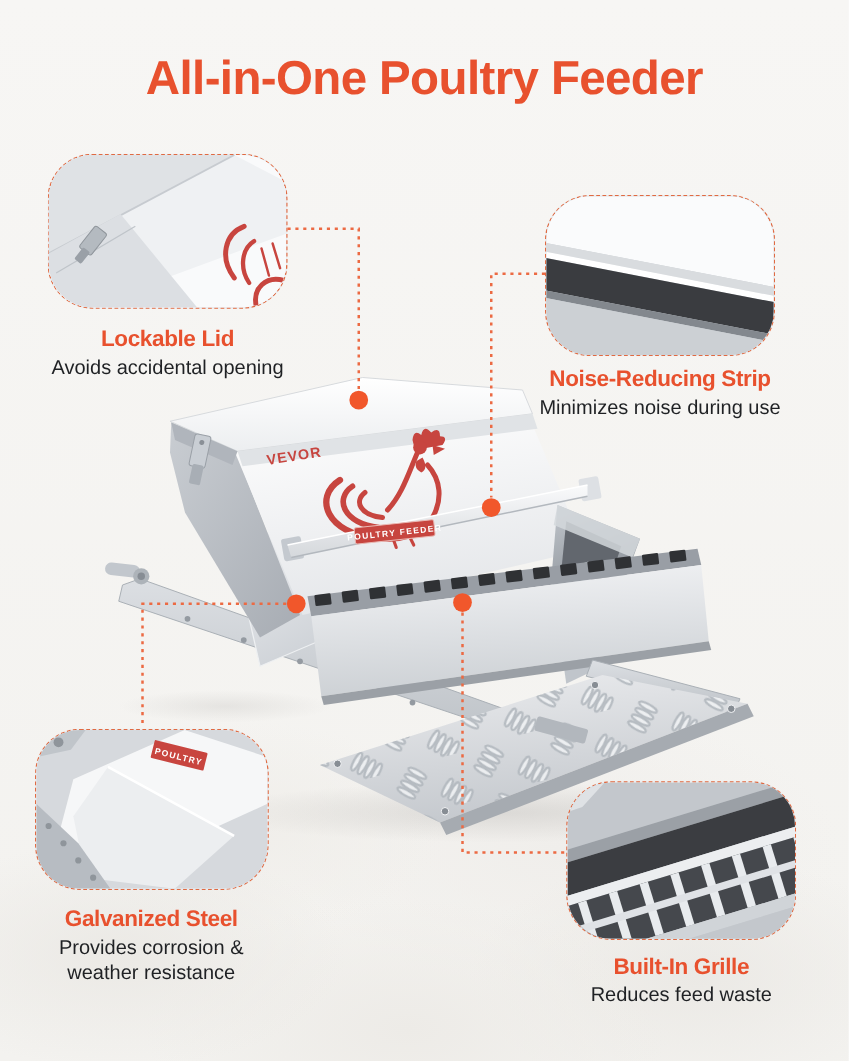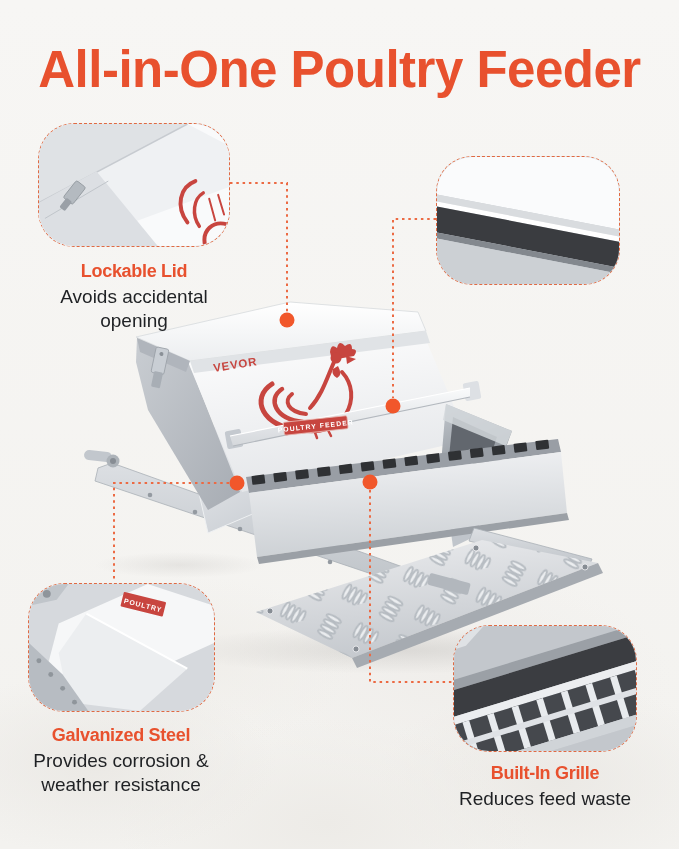--- a/index.html
+++ b/index.html
@@ -10,34 +10,34 @@
     background-image:
       radial-gradient(260px 130px at 14% 90%, #ebe9e5 0%, rgba(235,233,229,0) 70%),
       radial-gradient(300px 150px at 48% 97%, #edebe7 0%, rgba(237,235,231,0) 70%),
       radial-gradient(260px 140px at 82% 92%, #ebe9e5 0%, rgba(235,233,229,0) 70%),
       radial-gradient(220px 120px at 30% 78%, #f0eeea 0%, rgba(240,238,234,0) 70%),
       radial-gradient(320px 160px at 66% 80%, #f0eeeb 0%, rgba(240,238,235,0) 70%),
       linear-gradient(#f7f6f4,#f3f2ef);
   }
   .title{
     position:absolute;top:44px;left:0;right:0;margin:0;text-align:center;
-    font-size:51px;font-weight:800;letter-spacing:-0.5px;color:#E8512E;line-height:1;
+    font-size:38px;font-weight:800;letter-spacing:-0.5px;color:#E8512E;line-height:1;
   }
   .photo{
     position:absolute;margin:0;border-radius:36px;overflow:hidden;
     border:1.6px dashed #E06A42;background:#e9ebee;box-sizing:border-box;
   }
   .photo svg{display:block;width:100%;height:100%;}
   .photo.c1{left:38px;top:123px;width:192px;height:124px;}
   .photo.c2{left:436px;top:156px;width:184px;height:129px;}
   .photo.c3{left:28px;top:583px;width:187px;height:129px;}
   .photo.c4{left:453px;top:625px;width:184px;height:127px;}
   .callout-text{position:absolute;text-align:center;}
   .callout-text .heading{font-size:18px;font-weight:700;letter-spacing:-0.3px;color:#E8512E;line-height:1.15;}
-  .callout-text .desc{font-size:19px;color:#1F2124;line-height:1.28;margin-top:3px;white-space:pre-line;}
+  .callout-text .desc{font-size:16px;color:#1F2124;line-height:1.28;margin-top:3px;white-space:pre-line;}
   .t1{left:27px;top:261px;width:214px;}
   .t2{left:416px;top:293px;width:224px;}
   .t3{left:18px;top:725px;width:206px;}
   .t4{left:440px;top:763px;width:210px;}
   .product-svg{position:absolute;left:60px;top:290px;width:600px;height:390px;}
   .connectors{position:absolute;left:0;top:0;width:679px;height:849px;pointer-events:none;}
 </style>
 </head>
 <body>
 
@@ -329,20 +329,24 @@
       <circle cx="237" cy="483" r="7.5"></circle>
       <circle cx="370" cy="482" r="7.5"></circle>
     </g>
   </svg>
 
   <div class="callout-text t1">
     <div class="heading">Lockable Lid</div>
     <div class="desc">Avoids accidental opening</div>
   </div>
 
+  <div class="callout-text t2">
+    <div class="heading">Noise-Reducing Strip</div>
+    <div class="desc">Minimizes noise during use</div>
+  </div>
 
   <div class="callout-text t3">
     <div class="heading">Galvanized Steel</div>
     <div class="desc">Provides corrosion &amp;
 weather resistance</div>
   </div>
 
   <div class="callout-text t4">
     <div class="heading">Built-In Grille</div>
     <div class="desc">Reduces feed waste</div>

